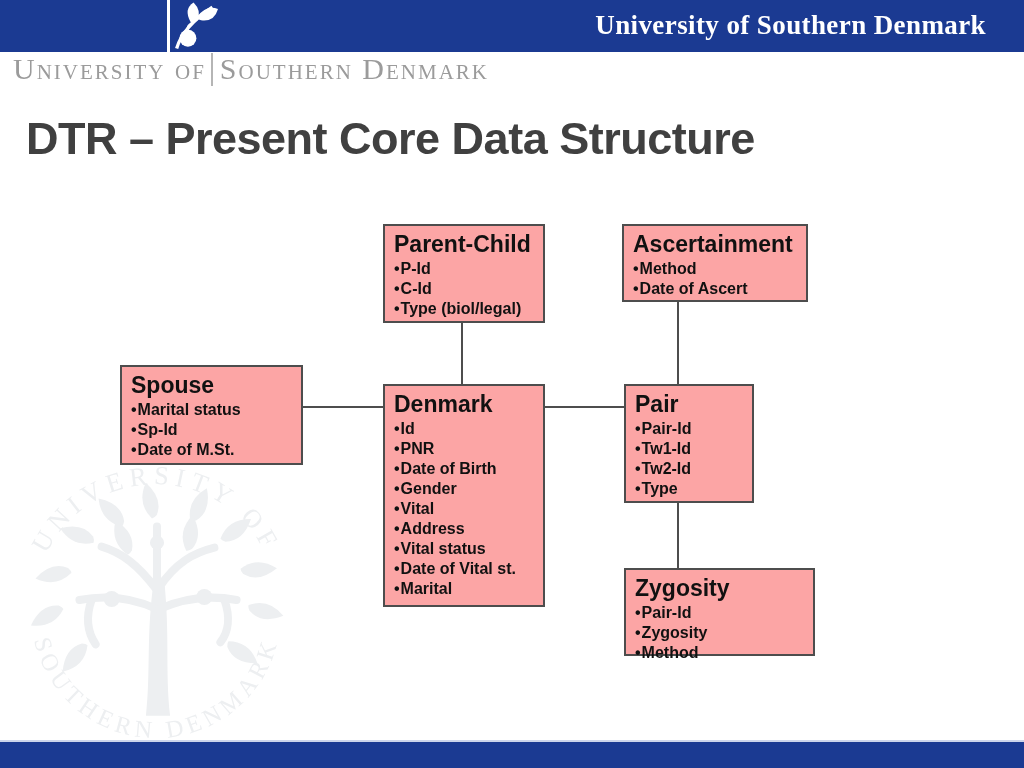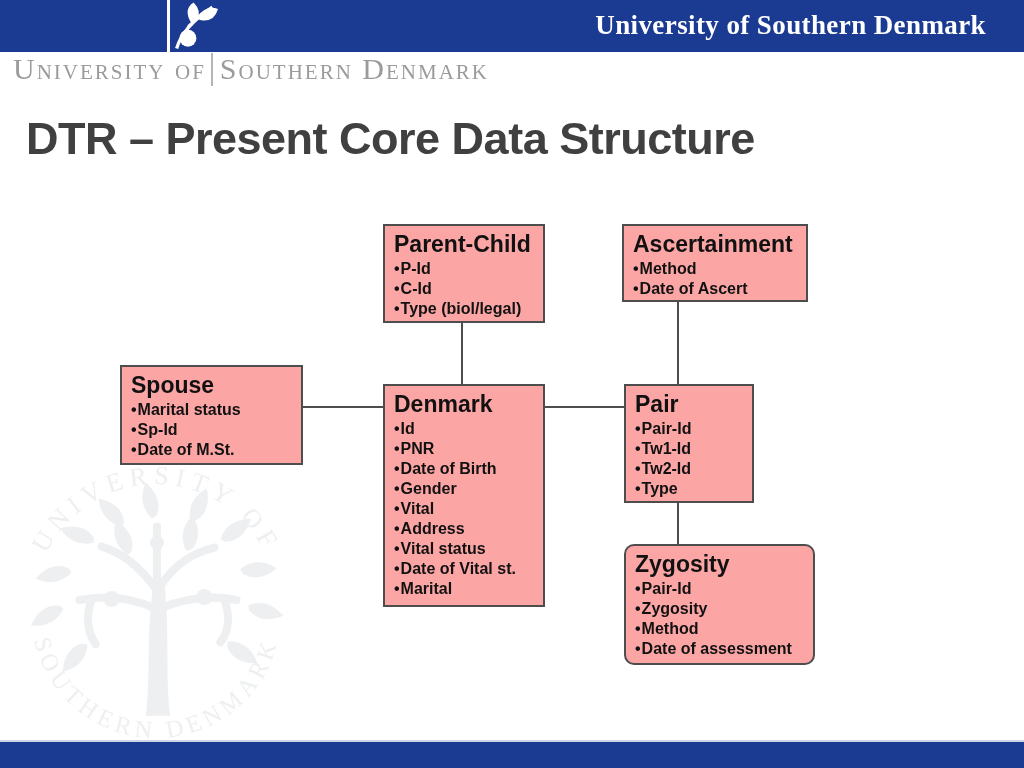--- a/index.html
+++ b/index.html
@@ -101,21 +101,21 @@
     color: #111111;
     white-space: nowrap;
   }
   .entity-items li::before { content: "\2022"; margin-right: 1px; }
 
   #box-parent-child { left: 383px; top: 224px; width: 162px; height: 99px; }
   #box-ascertainment { left: 622px; top: 224px; width: 186px; height: 78px; }
   #box-spouse { left: 120px; top: 365px; width: 183px; height: 100px; }
   #box-person { left: 383px; top: 384px; width: 162px; height: 223px; }
   #box-pair { left: 624px; top: 384px; width: 130px; height: 119px; }
-  #box-zygosity { left: 624px; top: 544px; width: 191px; height: 121px; border-radius: 10px; }
+  #box-zygosity { left: 624px; top: 568px; width: 191px; height: 88px; }
 
   
   .connector { position: absolute; background: #4d4d4d; z-index: 2; }
   #conn-parentchild-person { left: 461px; top: 323px; width: 2px; height: 61px; }
   #conn-ascertainment-pair { left: 677px; top: 302px; width: 2px; height: 82px; }
   #conn-spouse-person { left: 303px; top: 406px; width: 80px; height: 2px; }
   #conn-person-pair { left: 545px; top: 406px; width: 79px; height: 2px; }
   #conn-pair-zygosity { left: 677px; top: 503px; width: 2px; height: 65px; }
 
   
@@ -254,19 +254,18 @@
       <li>Type</li>
     </ul>
   </div>
 
   <div class="entity" id="box-zygosity">
     <div class="entity-title">Zygosity</div>
     <ul class="entity-items">
       <li>Pair-Id</li>
       <li>Zygosity</li>
       <li>Method</li>
-      <li>Date of assessment</li>
     </ul>
   </div>
 
   <div class="bottombar"></div>
 
 </div>
 
 </body></html>

